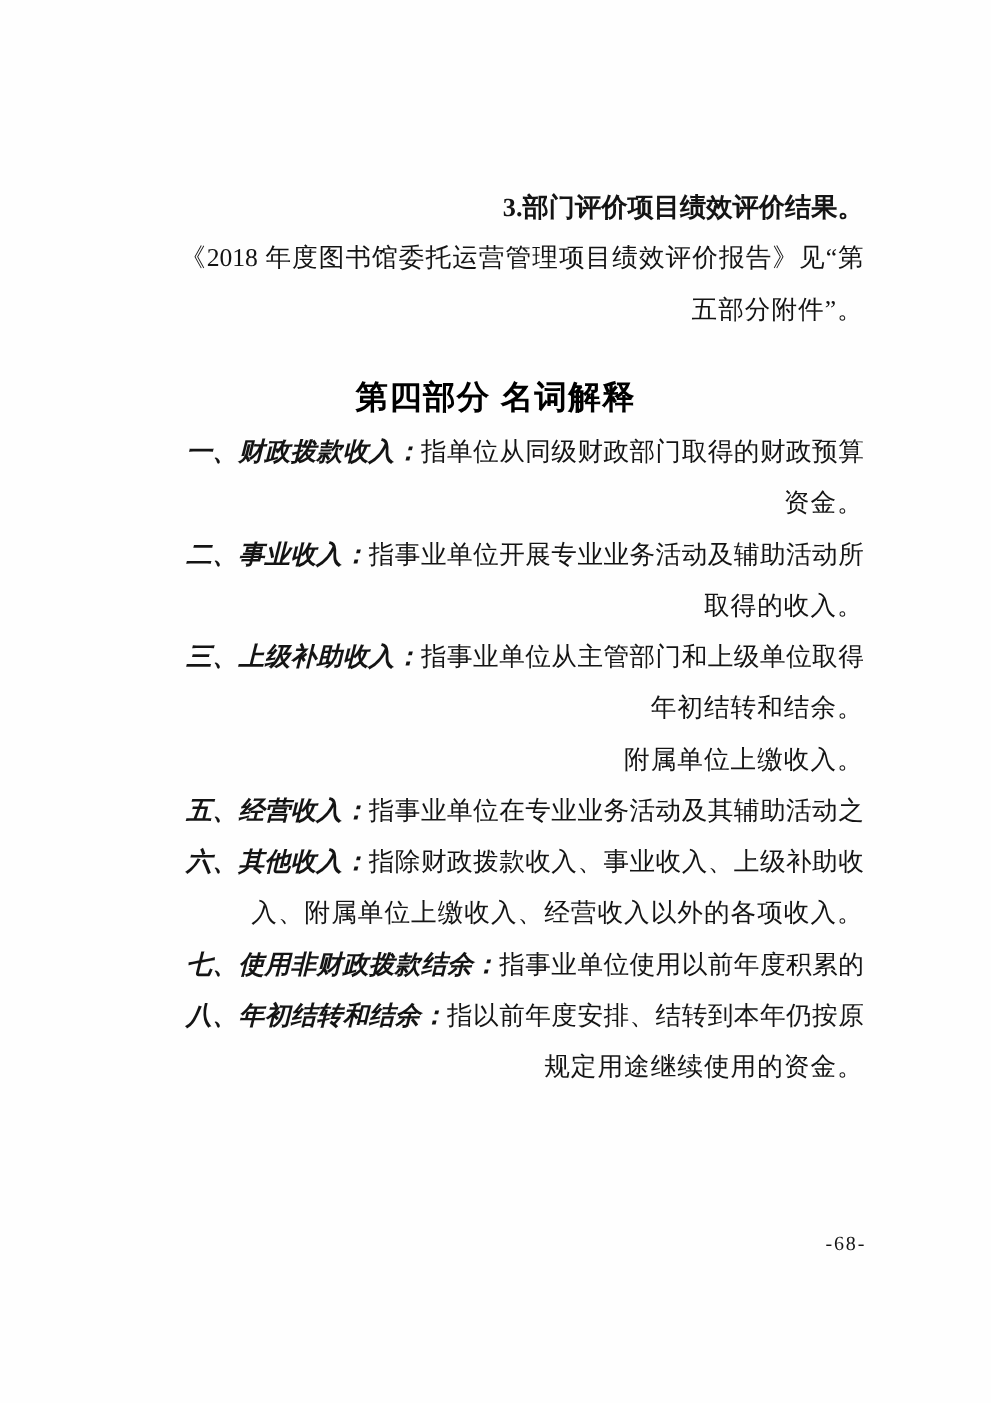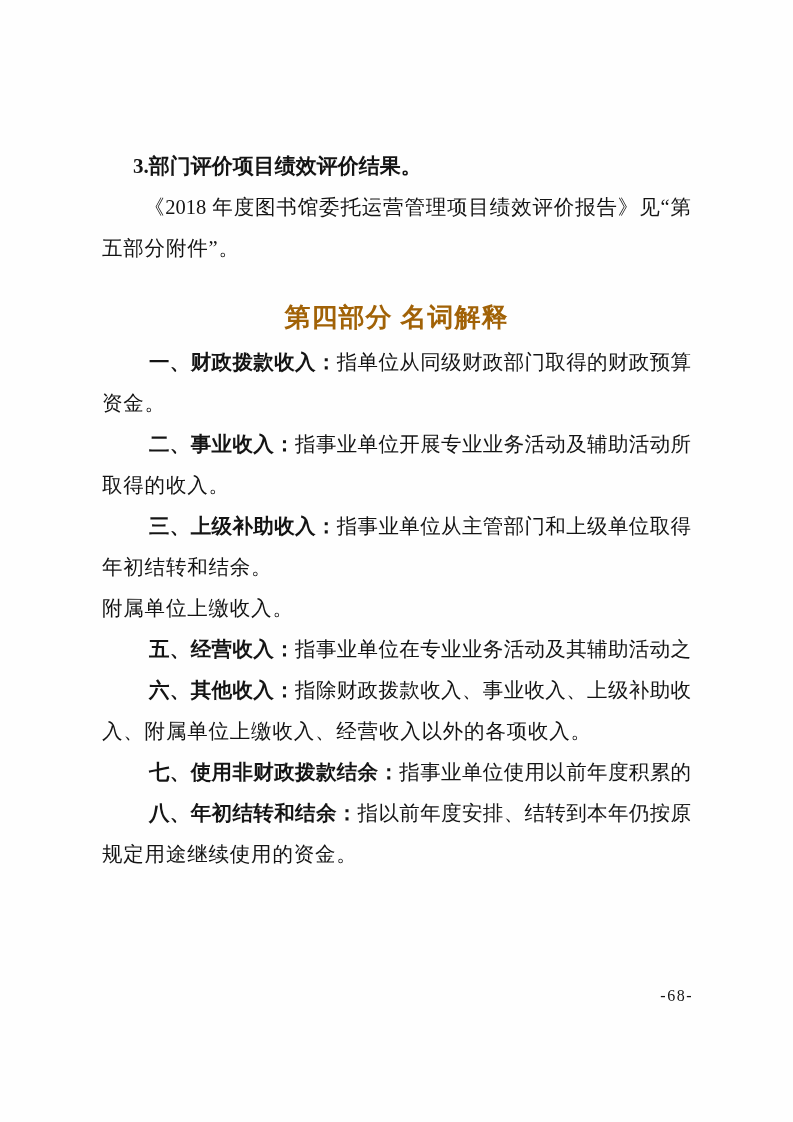--- a/index.html
+++ b/index.html
@@ -18,43 +18,43 @@
     overflow: hidden;
   }
   .content {
     position: absolute;
     left: 102px;
     top: 146px;
     width: 589px;
     font-size: 20.5px;
     line-height: 41px;
   }
-  .line { text-align: left; }
+  .line { text-align: right; }
   .jline {
     text-align: justify;
     text-align-last: justify;
   }
   .lastline { letter-spacing: 0.8px; }
   .indent-num {
     text-indent: 31px;
     font-weight: bold;
     font-size: 21px;
   }
   .indent-para { text-indent: 42px; }
   .indent-item { text-indent: 47px; }
-  .term { font-weight: bold; }
+  .term { font-weight: bold; font-style: italic; }
   .section-title {
     font-family: "Liberation Sans", sans-serif;
     font-weight: bold;
     font-size: 26px;
     line-height: 46px;
     text-align: center;
     letter-spacing: 1px;
     margin: 25px 0 2px 0;
-    color: #a16207;
+    color: #000000;
   }
   .page-num {
     position: absolute;
     top: 987px;
     right: 100px;
     font-size: 16px;
     letter-spacing: 1.5px;
     font-family: "Liberation Serif", serif;
   }
 </style>

